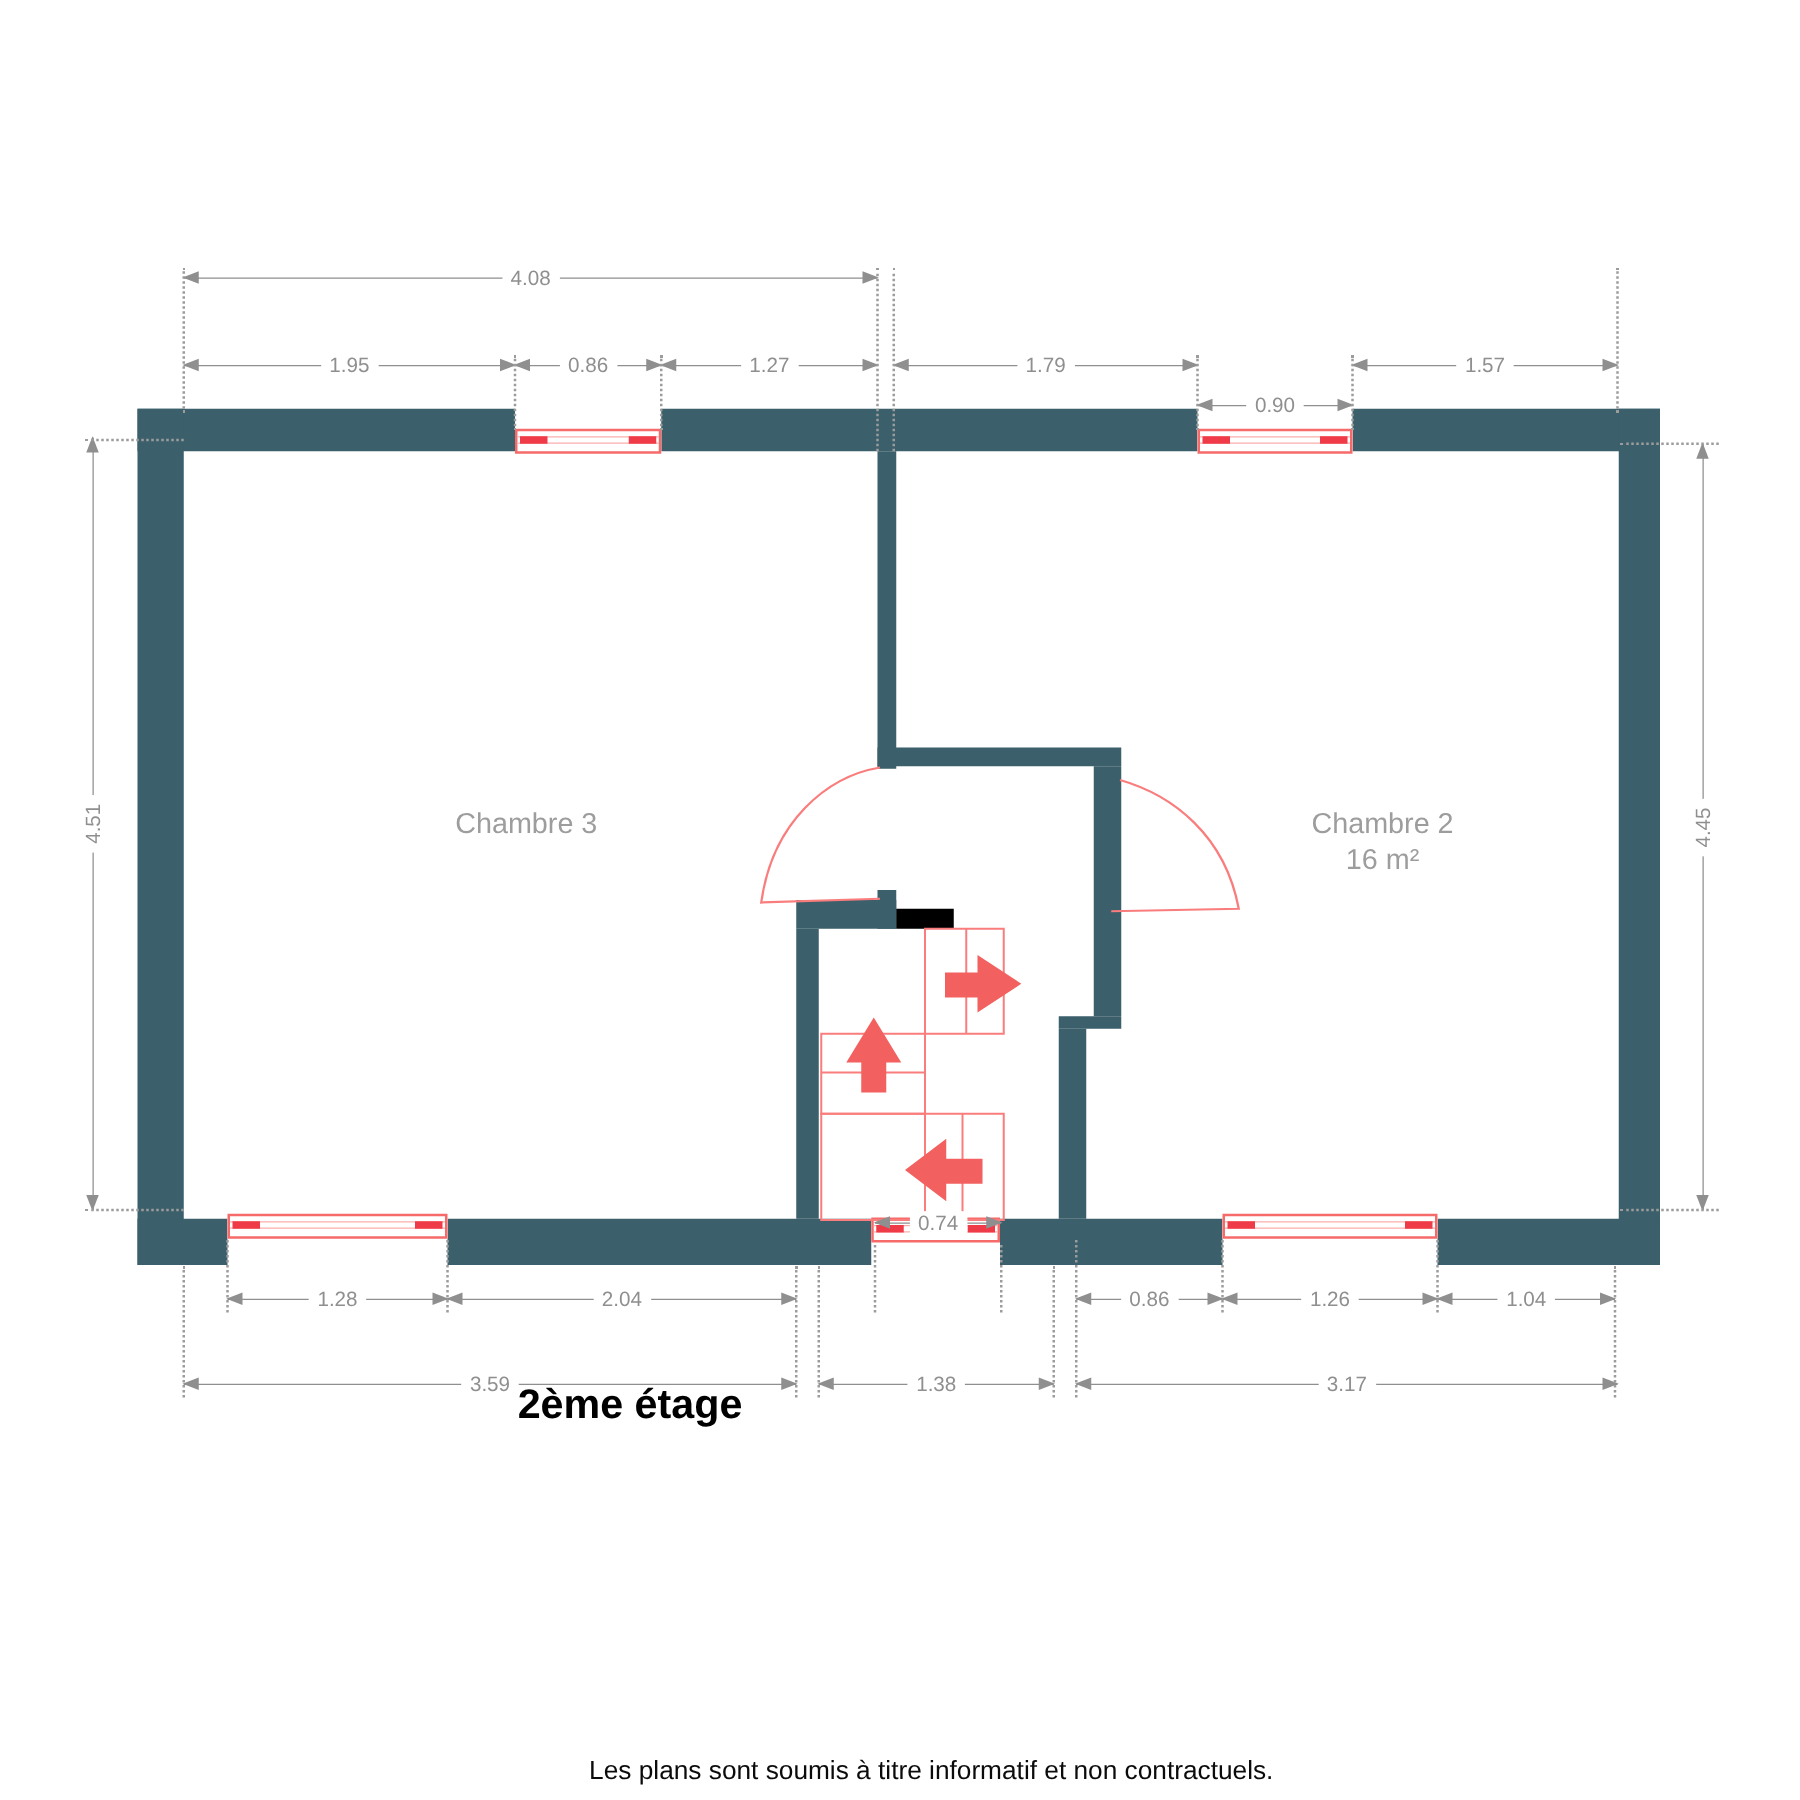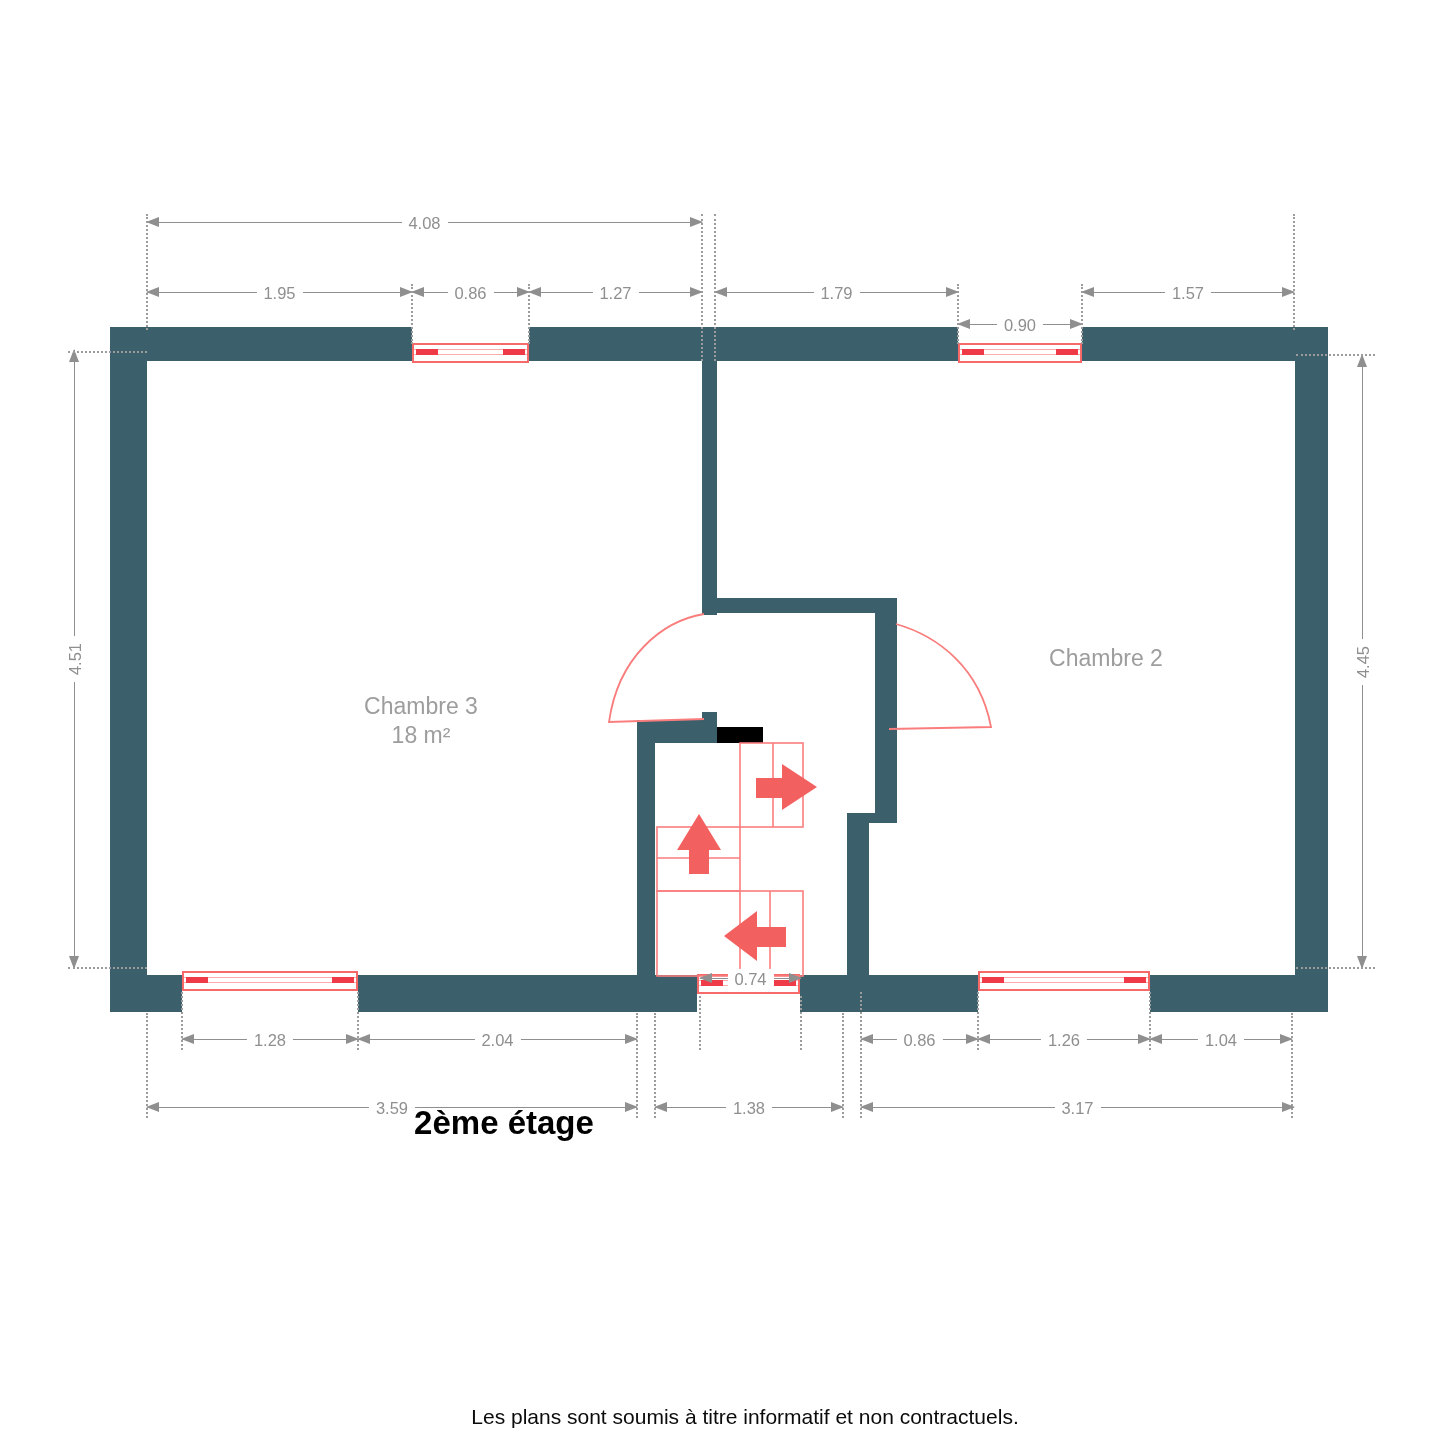--- a/index.html
+++ b/index.html
@@ -137,26 +137,26 @@
       <path class="sarrow" d="M756 778 H782 V764 L817 787 L782 810 V798 H756 Z"></path>
     </g>
     <g>
       <path class="sarrow" d="M689 874 L689 850 L677 850 L699 814 L721 850 L709 850 L709 874 Z"></path>
     </g>
     <g>
       <path class="sarrow" d="M786 927 H757 V911 L724 936 L757 961 V947 H786 Z"></path>
     </g>
   </svg>
 
-  <div class="room-label" style="left:271px;top:644px;width:300px;margin-top:48px;">
+  <div class="room-label" style="left:271px;top:644px;width:300px;">
     <div>Chambre 3</div>
-    <div>18 m²</div>
   </div>
   <div class="room-label" style="left:956px;top:644px;width:300px;">
     <div>Chambre 2</div>
+    <div>16 m²</div>
   </div>
 
   <div class="dimh" style="left:147px;top:212px;width:555px;">
     <div class="ln"></div>
       <div class="aw al"></div>
       <div class="aw ar"></div>
     <span class="lbl">4.08</span>
   </div>
 
   <div class="dimh" style="left:147px;top:282px;width:265px;">

